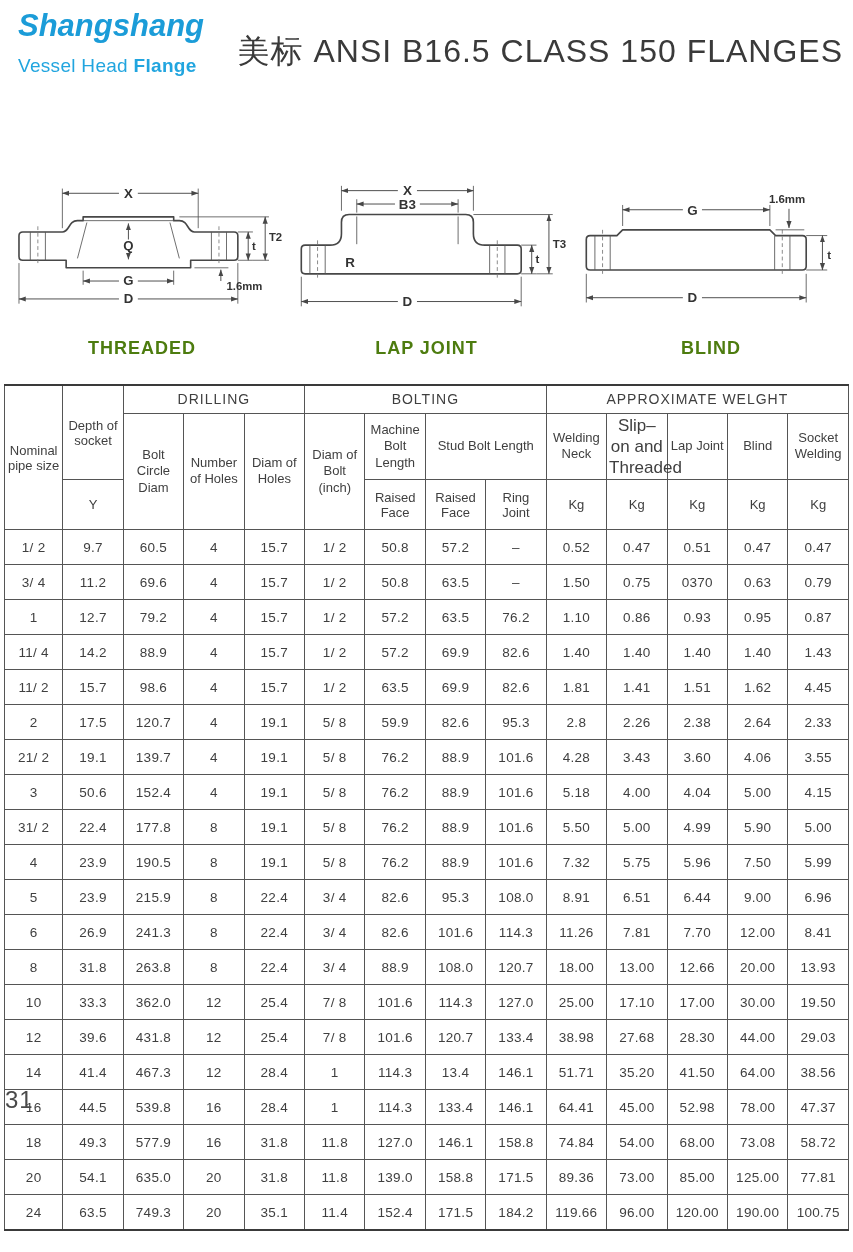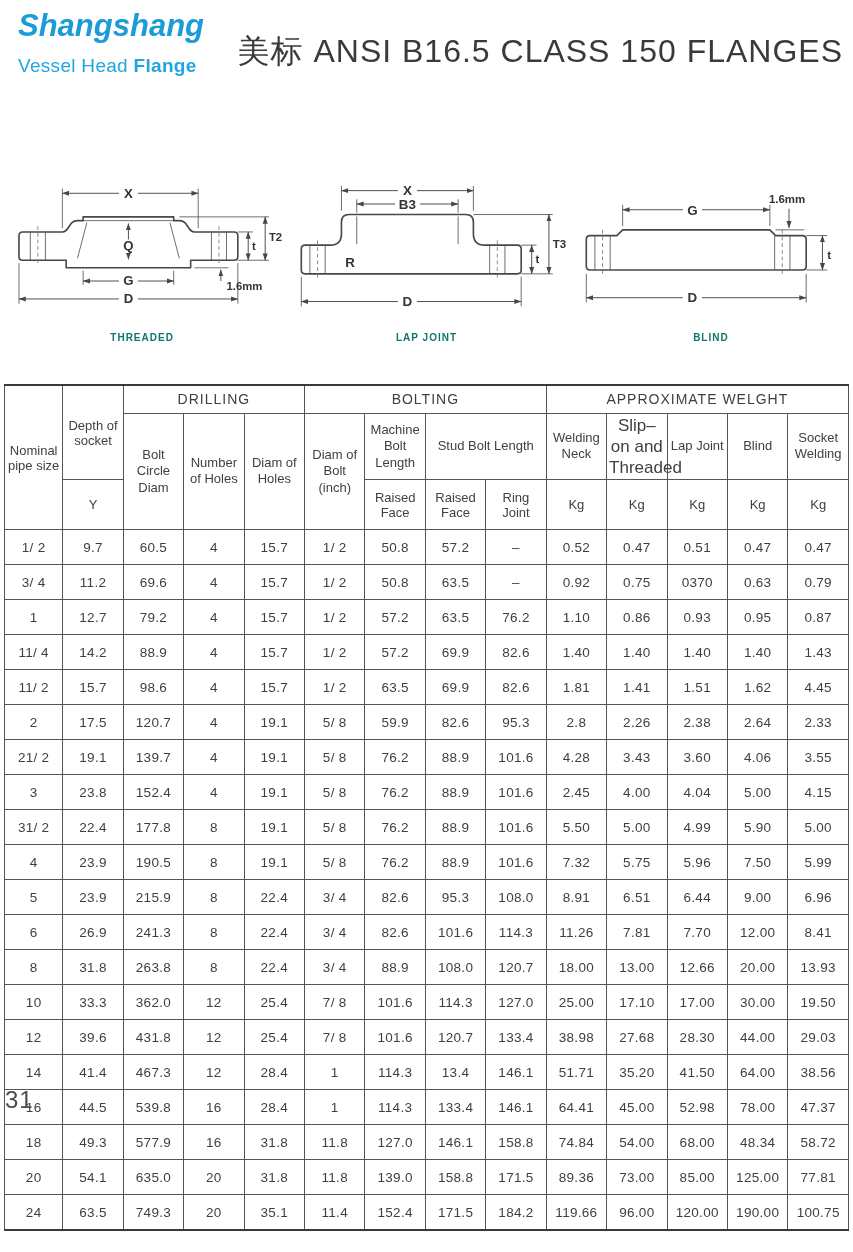--- a/index.html
+++ b/index.html
@@ -15,21 +15,21 @@
   .logo { line-height:1; padding-top:6px; }
   .logo-name { font-size:31px; font-weight:bold; font-style:italic; color:#1b9cd8; letter-spacing:0; }
   .logo-tag { font-size:19px; color:#21a5df; margin-top:15px; letter-spacing:0.3px; }
   .logo-tag .b { font-weight:bold; }
   .title { flex:1; text-align:right; font-size:32px; color:#3a3a3a; letter-spacing:1px; padding:26px 6px 0 0; white-space:nowrap; }
 
   
   .figs { display:flex; justify-content:space-between; padding:0 2px; margin-top:72px; height:192px; }
   figure { width:33%; text-align:center; }
   figure svg { display:block; margin:0 auto; }
-  figcaption { font-size:10px; font-weight:bold; letter-spacing:1px; color:#0f766e; margin-top:4px; }
+  figcaption { font-size:18px; font-weight:bold; letter-spacing:1px; color:#4d7c0f; margin-top:10px; }
   .outline { fill:none; stroke:#474747; stroke-width:1.7; stroke-linejoin:round; }
   .thin { stroke:#555; stroke-width:0.9; fill:none; }
   .dash { stroke:#777; stroke-width:0.9; fill:none; stroke-dasharray:4 3; }
   .dim { stroke:#474747; stroke-width:1; fill:none; }
   .dlbl { font-size:14px; font-weight:bold; fill:#333; text-anchor:middle; }
   .dlbl2 { font-size:12px; font-weight:bold; fill:#333; }
 
   
   .tblwrap { padding:0 4px; margin-top:24px; }
   table { width:100%; border-collapse:collapse; table-layout:fixed;
@@ -267,21 +267,21 @@
           <tr>
             <td>3/ 4</td>
             <td>11.2</td>
             <td>69.6</td>
             <td>4</td>
             <td>15.7</td>
             <td>1/ 2</td>
             <td>50.8</td>
             <td>63.5</td>
             <td>–</td>
-            <td>0.92</td>
+            <td>1.50</td>
             <td>0.75</td>
             <td>0370</td>
             <td>0.63</td>
             <td>0.79</td>
           </tr>
           <tr>
             <td>1</td>
             <td>12.7</td>
             <td>79.2</td>
             <td>4</td>
@@ -355,29 +355,29 @@
             <td>88.9</td>
             <td>101.6</td>
             <td>4.28</td>
             <td>3.43</td>
             <td>3.60</td>
             <td>4.06</td>
             <td>3.55</td>
           </tr>
           <tr>
             <td>3</td>
-            <td>23.8</td>
+            <td>50.6</td>
             <td>152.4</td>
             <td>4</td>
             <td>19.1</td>
             <td>5/ 8</td>
             <td>76.2</td>
             <td>88.9</td>
             <td>101.6</td>
-            <td>2.45</td>
+            <td>5.18</td>
             <td>4.00</td>
             <td>4.04</td>
             <td>5.00</td>
             <td>4.15</td>
           </tr>
           <tr>
             <td>31/ 2</td>
             <td>22.4</td>
             <td>177.8</td>
             <td>8</td>
@@ -526,21 +526,21 @@
             <td>577.9</td>
             <td>16</td>
             <td>31.8</td>
             <td>11.8</td>
             <td>127.0</td>
             <td>146.1</td>
             <td>158.8</td>
             <td>74.84</td>
             <td>54.00</td>
             <td>68.00</td>
-            <td>48.34</td>
+            <td>73.08</td>
             <td>58.72</td>
           </tr>
           <tr>
             <td>20</td>
             <td>54.1</td>
             <td>635.0</td>
             <td>20</td>
             <td>31.8</td>
             <td>11.8</td>
             <td>139.0</td>

